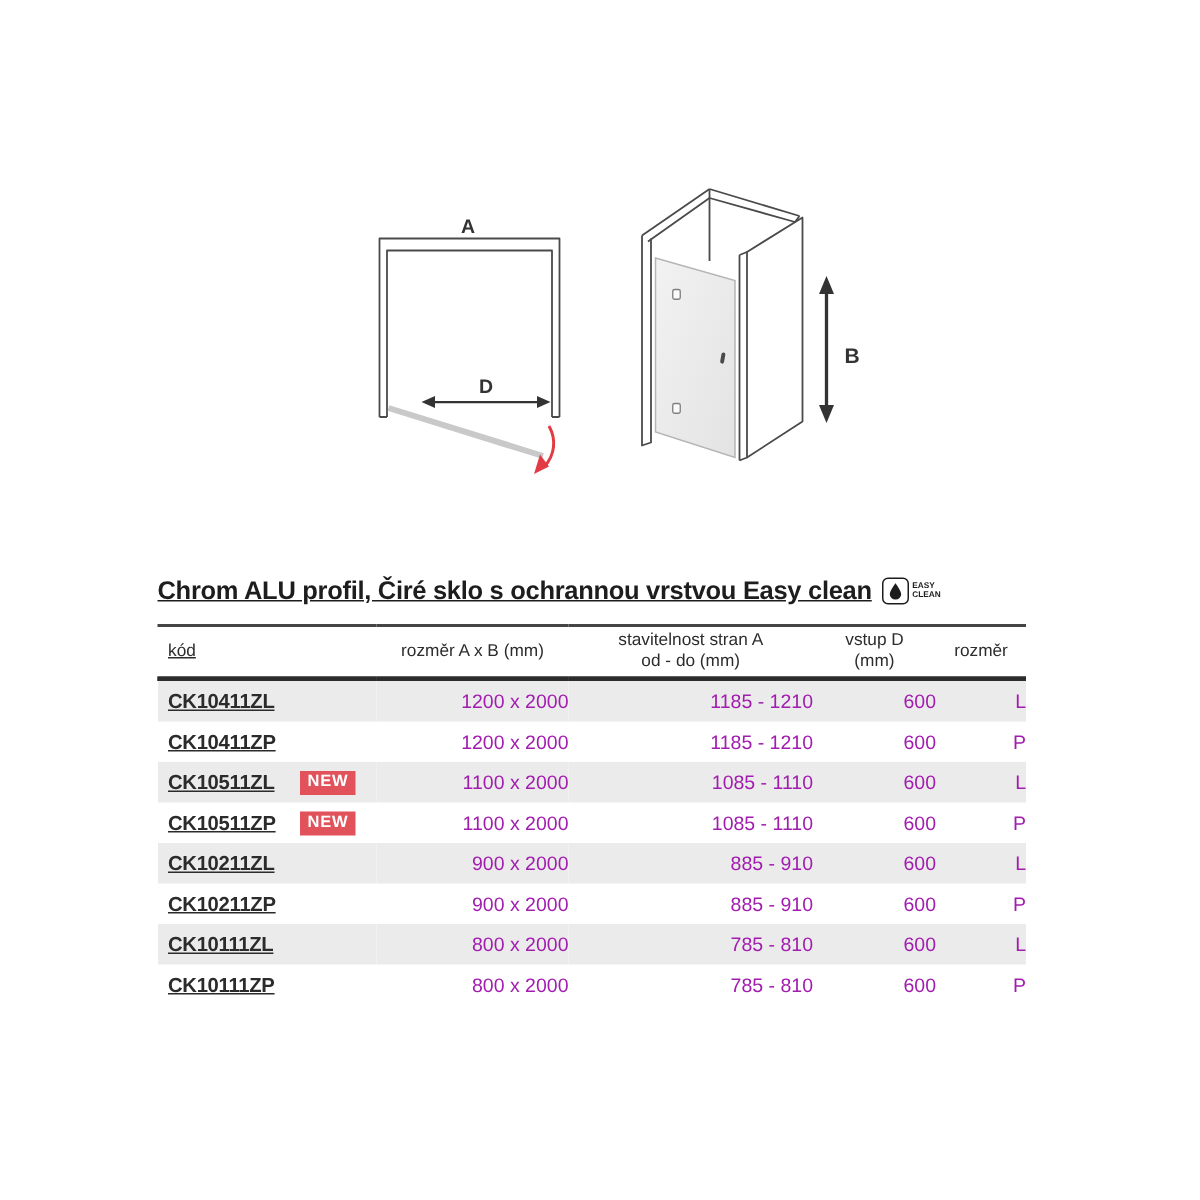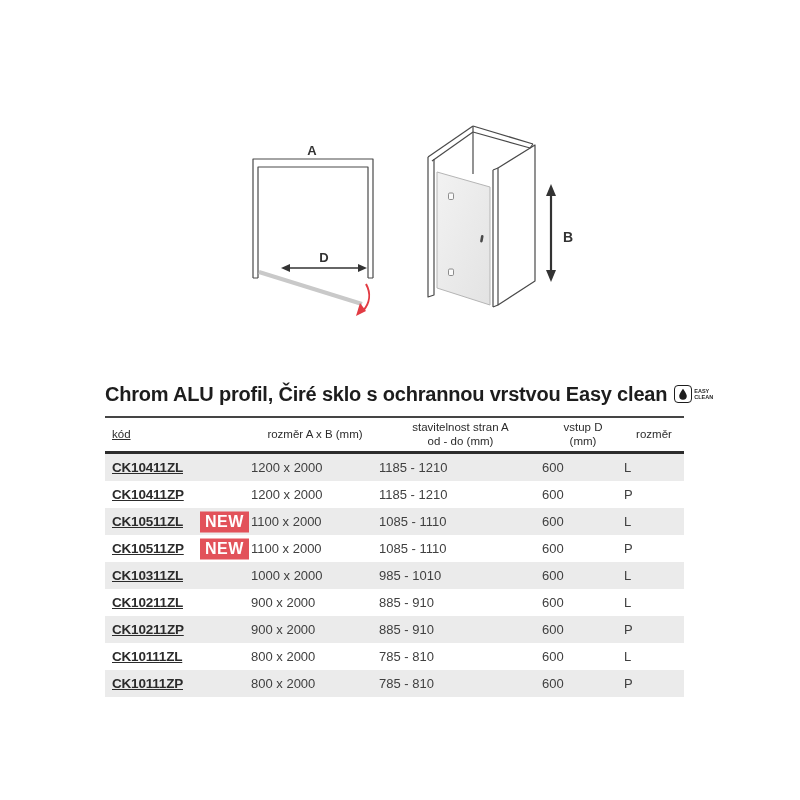--- a/index.html
+++ b/index.html
@@ -12,21 +12,21 @@
   #diagram-top{left:245px;top:133px;}
   #diagram-iso{left:425px;top:112px;}
   svg text{font-family:"Liberation Sans",sans-serif;}
 
   
   .title-row{
     position:absolute;left:105px;top:382px;height:24px;
     display:flex;align-items:center;gap:7px;white-space:nowrap;
   }
   .title-row h2{
-    margin:0;font-size:20px;font-weight:700;color:#1d1d1d;letter-spacing:-0.2px;
+    margin:0;font-size:17px;font-weight:700;color:#1d1d1d;letter-spacing:-0.2px;text-decoration:underline;
   }
   .ec-badge{display:flex;align-items:center;gap:2px;}
   .ec-box{
     width:16px;height:16px;border:1.6px solid #1d1d1d;border-radius:4px;
     display:flex;align-items:center;justify-content:center;flex:0 0 auto;
   }
   .ec-text{
     display:flex;flex-direction:column;font-size:5.5px;font-weight:700;
     line-height:1.1;color:#1d1d1d;letter-spacing:0;
   }
@@ -37,29 +37,29 @@
     border-collapse:collapse;table-layout:fixed;
   }
   thead th{
     border-top:2px solid #454545;border-bottom:3px solid #2c2c2c;
     font-weight:400;font-size:11.5px;color:#2c2c2c;height:33px;
     vertical-align:middle;text-align:center;line-height:1.2;padding:0;
   }
   th .h-line{display:block;}
   th.c-kod,td.c-kod{text-align:left;padding-left:7px;text-decoration:underline;}
   tbody td{
-    height:27px;font-size:13px;color:#404040;text-align:left;padding:0;
+    height:27px;font-size:13px;color:#a21caf;text-align:right;padding:0;
     vertical-align:middle;
   }
   tbody tr:nth-child(odd){background:var(--row-alt,#ebebeb);}
   td.c-kod{font-weight:700;color:#2b2b2b;position:relative;font-size:13.5px;letter-spacing:-0.2px;margin-top:28px;}
   .new-badge{
     position:absolute;left:95px;top:50%;transform:translateY(-50%);
     background:var(--badge-red,#e2525a);color:#ffffff;font-weight:700;
-    font-size:16px;padding:2.5px 5px;letter-spacing:.5px;line-height:1;
+    font-size:11px;padding:2.5px 5px;letter-spacing:.5px;line-height:1;
   }
 </style>
 </head>
 <body>
 
 <svg id="diagram-top" class="diagram" width="135" height="190" viewBox="0 0 135 190">
   <text x="67" y="22" text-anchor="middle" font-size="13" font-weight="600" fill="#333333">A</text>
   <g stroke="#4a4a4a" stroke-width="1.2" fill="none" stroke-linejoin="round">
     <path d="M8,145 L8,26 L128,26 L128,145"></path>
     <path d="M13,145 L13,34 L123,34 L123,145"></path>
@@ -192,30 +192,20 @@
       <span>CK10511ZP</span>
       <span class="new-badge">NEW</span>
     </td>
     <td>1100 x 2000</td>
     <td>1085 - 1110</td>
     <td>600</td>
     <td>P</td>
   </tr>
       <tr>
     <td class="c-kod">
-      <span>CK10311ZL</span>
-      
-    </td>
-    <td>1000 x 2000</td>
-    <td>985 - 1010</td>
-    <td>600</td>
-    <td>L</td>
-  </tr>
-      <tr>
-    <td class="c-kod">
       <span>CK10211ZL</span>
       
     </td>
     <td>900 x 2000</td>
     <td>885 - 910</td>
     <td>600</td>
     <td>L</td>
   </tr>
       <tr>
     <td class="c-kod">

